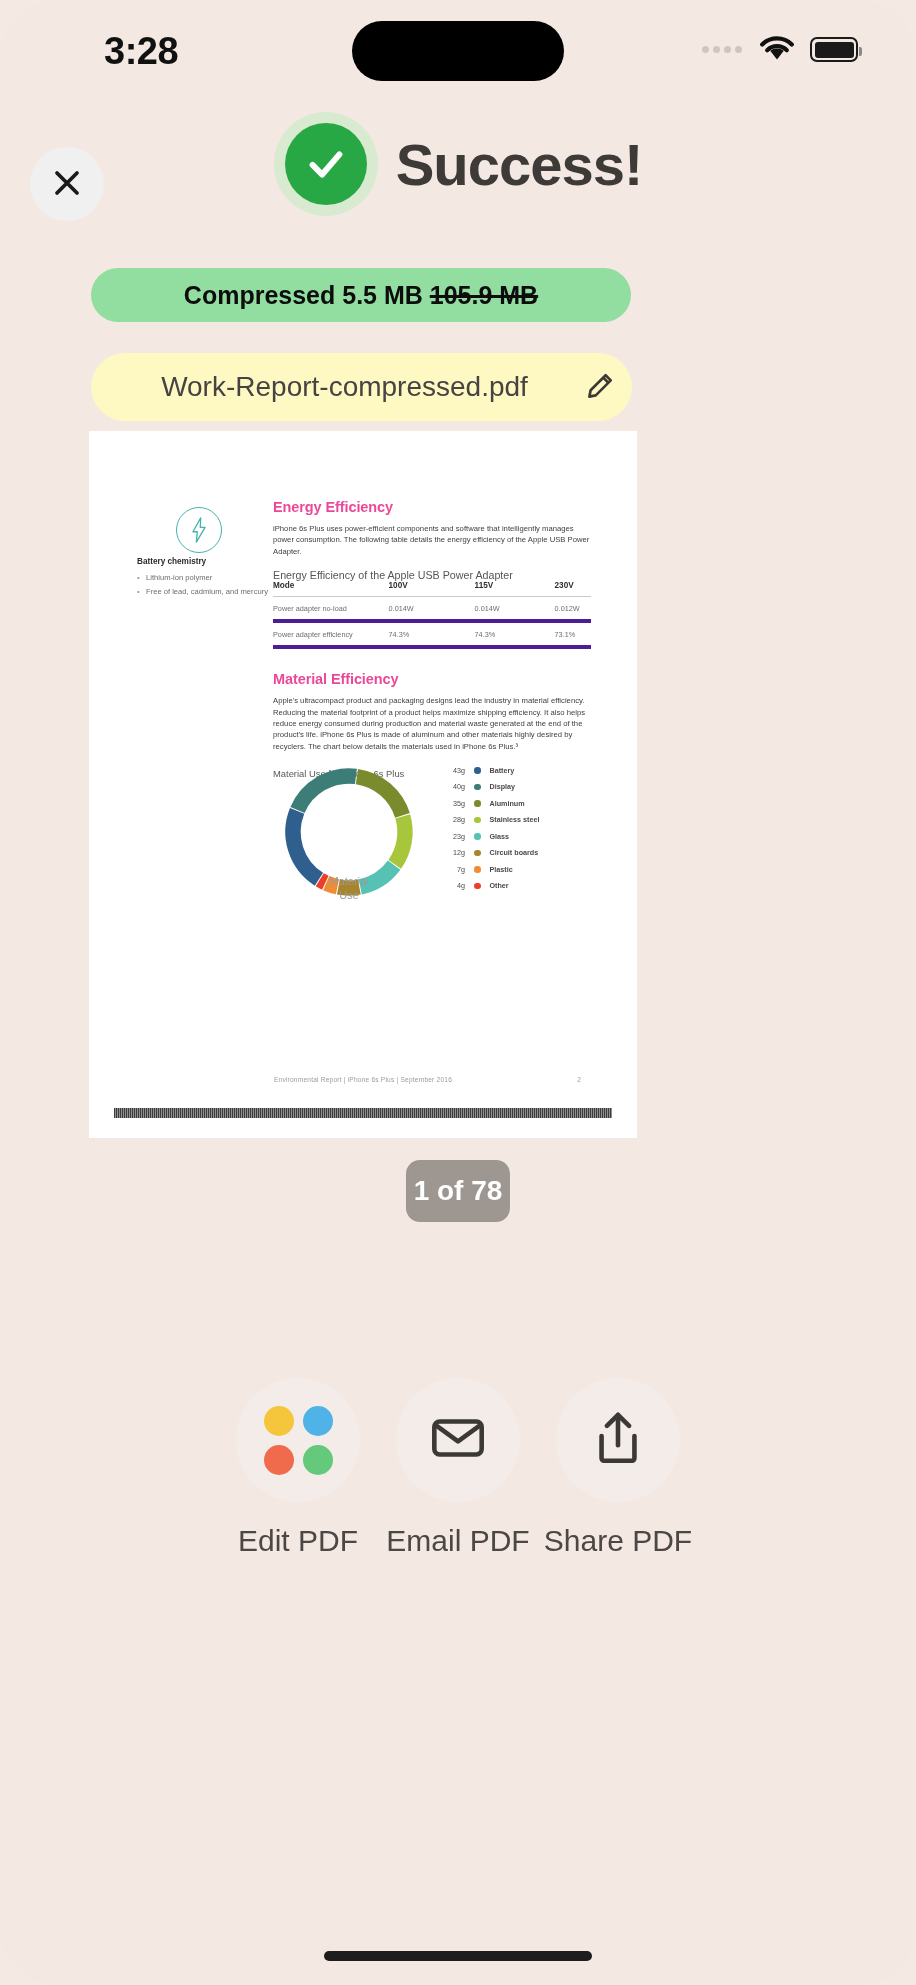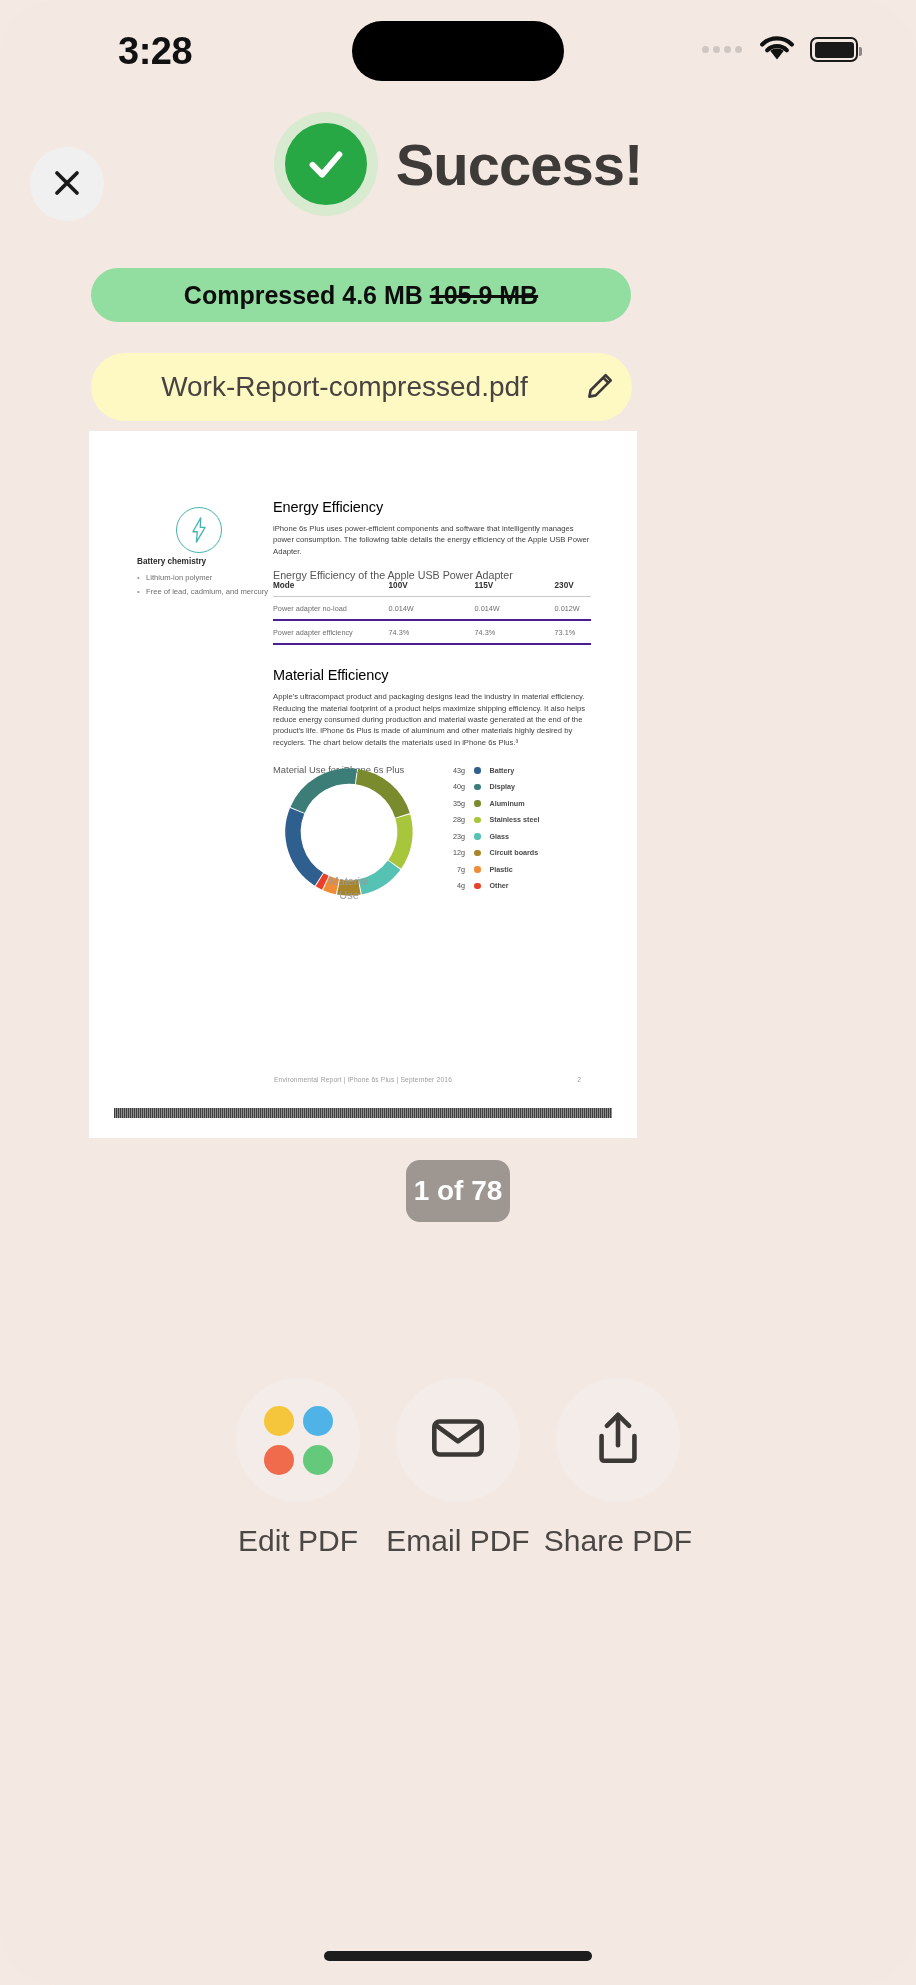--- a/index.html
+++ b/index.html
@@ -16,21 +16,21 @@
     border-radius: 58px;
     overflow: hidden;
   }
 
   
   .statusbar {
     position: absolute; top: 0; left: 0; right: 0; height: 118px;
     display: flex; align-items: center;
   }
   .sb-time {
-    position: absolute; left: 118px; top: 30px;
+    position: absolute; left: 104px; top: 30px;
     font-size: 38px; font-weight: 700; color: #111;
     letter-spacing: -0.5px;
   }
   .dynamic-island {
     position: absolute; left: 50%; transform: translateX(-50%);
     top: 21px; width: 212px; height: 60px;
     background: #000; border-radius: 34px;
   }
   .sb-right {
     position: absolute; right: 58px; top: 33px;
@@ -121,32 +121,32 @@
     font-size: 8.2px; font-weight: 700; color: #2b2b2b;
   }
   .bat-list {
     position: absolute; left: 48px; top: 140px;
     font-size: 7.6px; color: #6d6d6d; line-height: 14px;
   }
   .bat-list li { list-style: none; position: relative; padding-left: 9px; }
   .bat-list li::before { content: "\2022"; position: absolute; left: 0; color: #9a9a9a; }
 
   .doc-col { position: absolute; left: 184px; top: 68px; width: 318px; }
-  .h1 { font-size: 14.5px; color: #000000; font-weight: 400; letter-spacing: -0.1px; }
+  .h1 { font-size: 14.5px; color: #ec4899; font-weight: 700; letter-spacing: -0.1px; }
   .body-p { font-size: 7.7px; color: #3e3e3e; line-height: 11.4px; margin-top: 8px; }
   .h2 { font-size: 10.7px; color: #555; margin-top: 12px; font-weight: 400; }
 
   table.pdf-table { width: 100%; border-collapse: collapse; }
   table.pdf-table th {
     text-align: left; font-size: 8.2px; color: #2e2e2e; font-weight: 600;
     padding: 0 0 6px 0; border-bottom: 1px solid #c9c9c9;
   }
   table.pdf-table td {
     font-size: 7.3px; color: #6e6e6e; padding: 7px 0 6px 0;
-    border-bottom: 2px solid #4c1d95;
+    border-bottom: 4px solid #4c1d95;
   }
   table.pdf-table th:nth-child(2), table.pdf-table td:nth-child(2) { width: 86px; }
   table.pdf-table th:nth-child(3), table.pdf-table td:nth-child(3) { width: 80px; }
 
   .h1-mat { margin-top: 22px; }
   .h3 { font-size: 9.4px; color: #5a5a5a; margin-top: 16px; font-weight: 400; }
 
   .chart-area {
     position: absolute; left: 184px; top: 325px; width: 320px; height: 150px;
   }
@@ -248,21 +248,21 @@
       <div class="check-circle">
         <svg viewBox="0 0 24 24">
             <path d="M5 12.5 L10 17.5 L19 7" stroke="#fff" stroke-width="3.1" fill="none" stroke-linecap="round" stroke-linejoin="round"></path>
           </svg>
       </div>
     </div>
     <div class="success-title">Success!</div>
   </div>
 
   <div class="banner">
-    <span>Compressed 4.6 MB</span>
+    <span>Compressed 5.5 MB</span>
     <span>&nbsp;</span>
     <span class="old">105.9 MB</span>
   </div>
 
   <div class="filename-field">
     <div class="filename-text">Work-Report-compressed.pdf</div>
     <button class="pencil-btn">
       <span>
         <svg viewBox="0 0 24 24">
           <path d="M16.5 3.4 l4.1 4.1 -12 12 -5.1 1 1-5.1 Z" fill="none" stroke="#3b3836" stroke-width="2.1" stroke-linejoin="round"></path>

